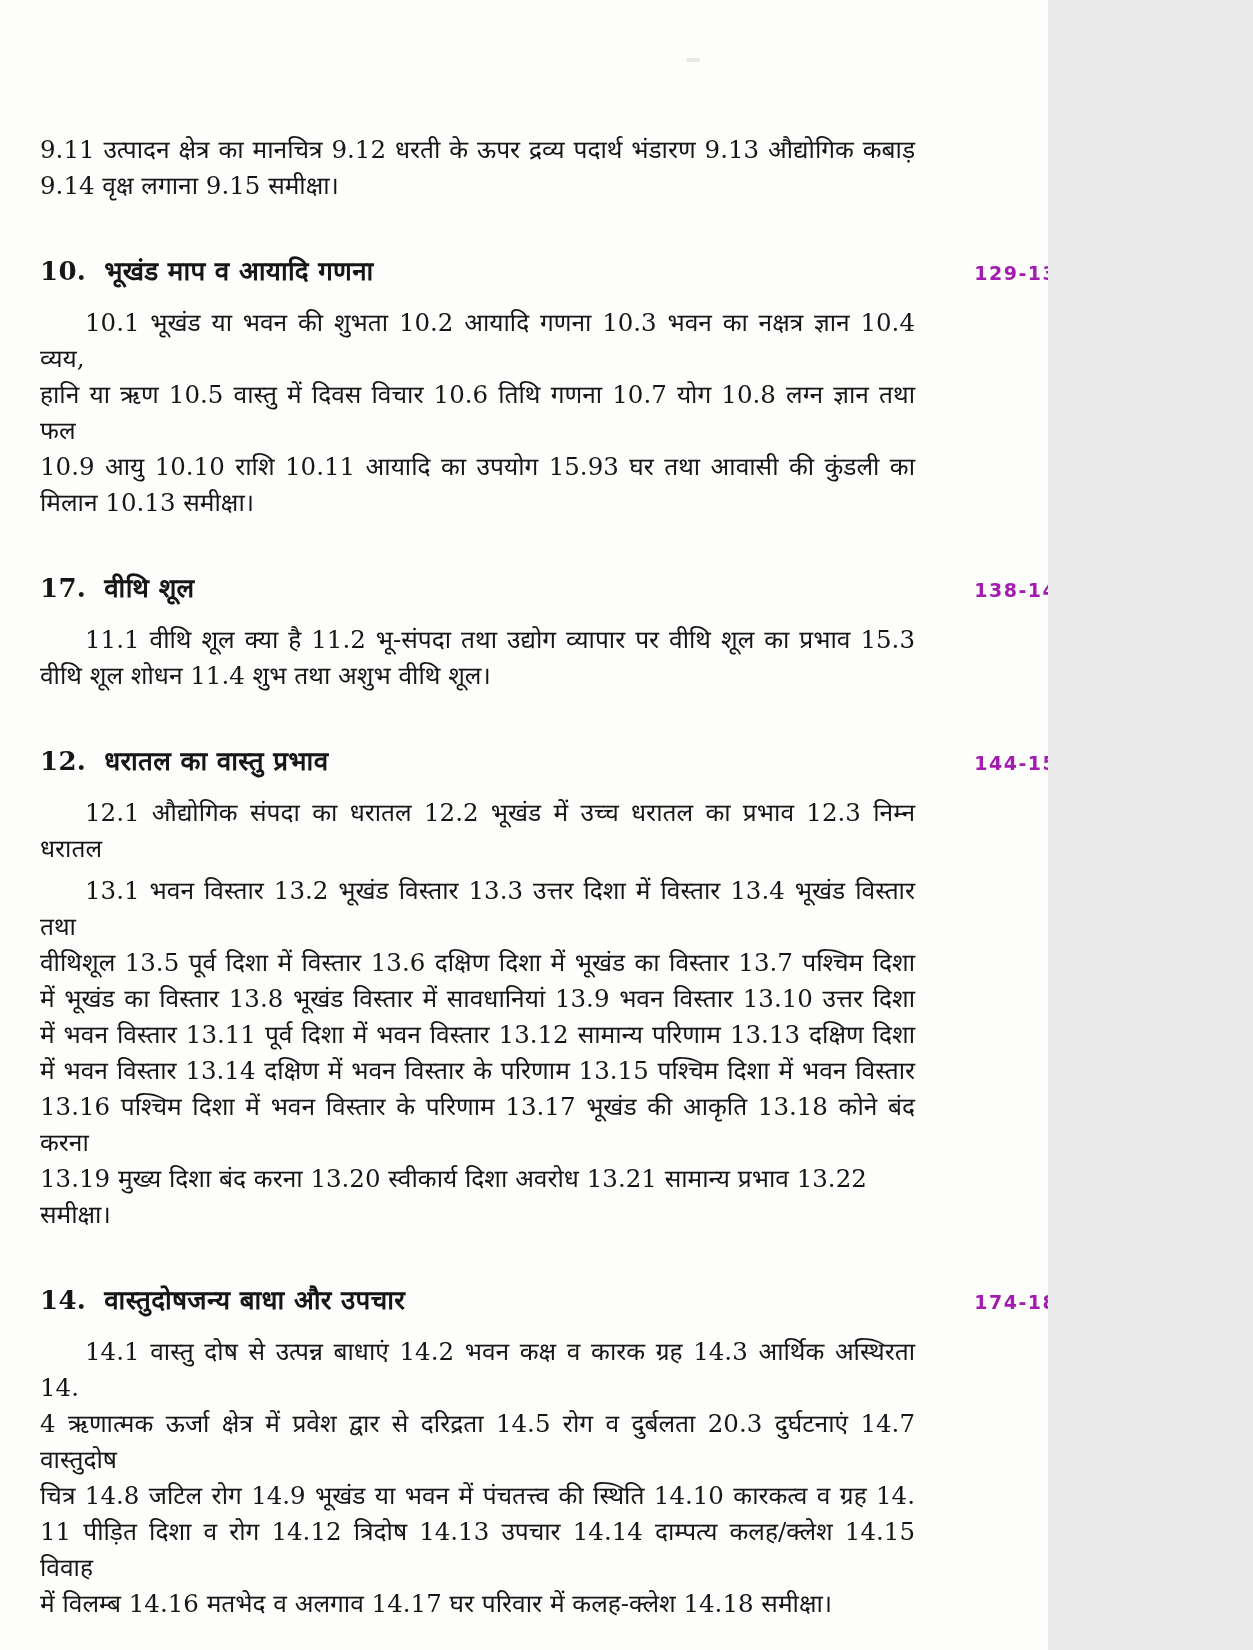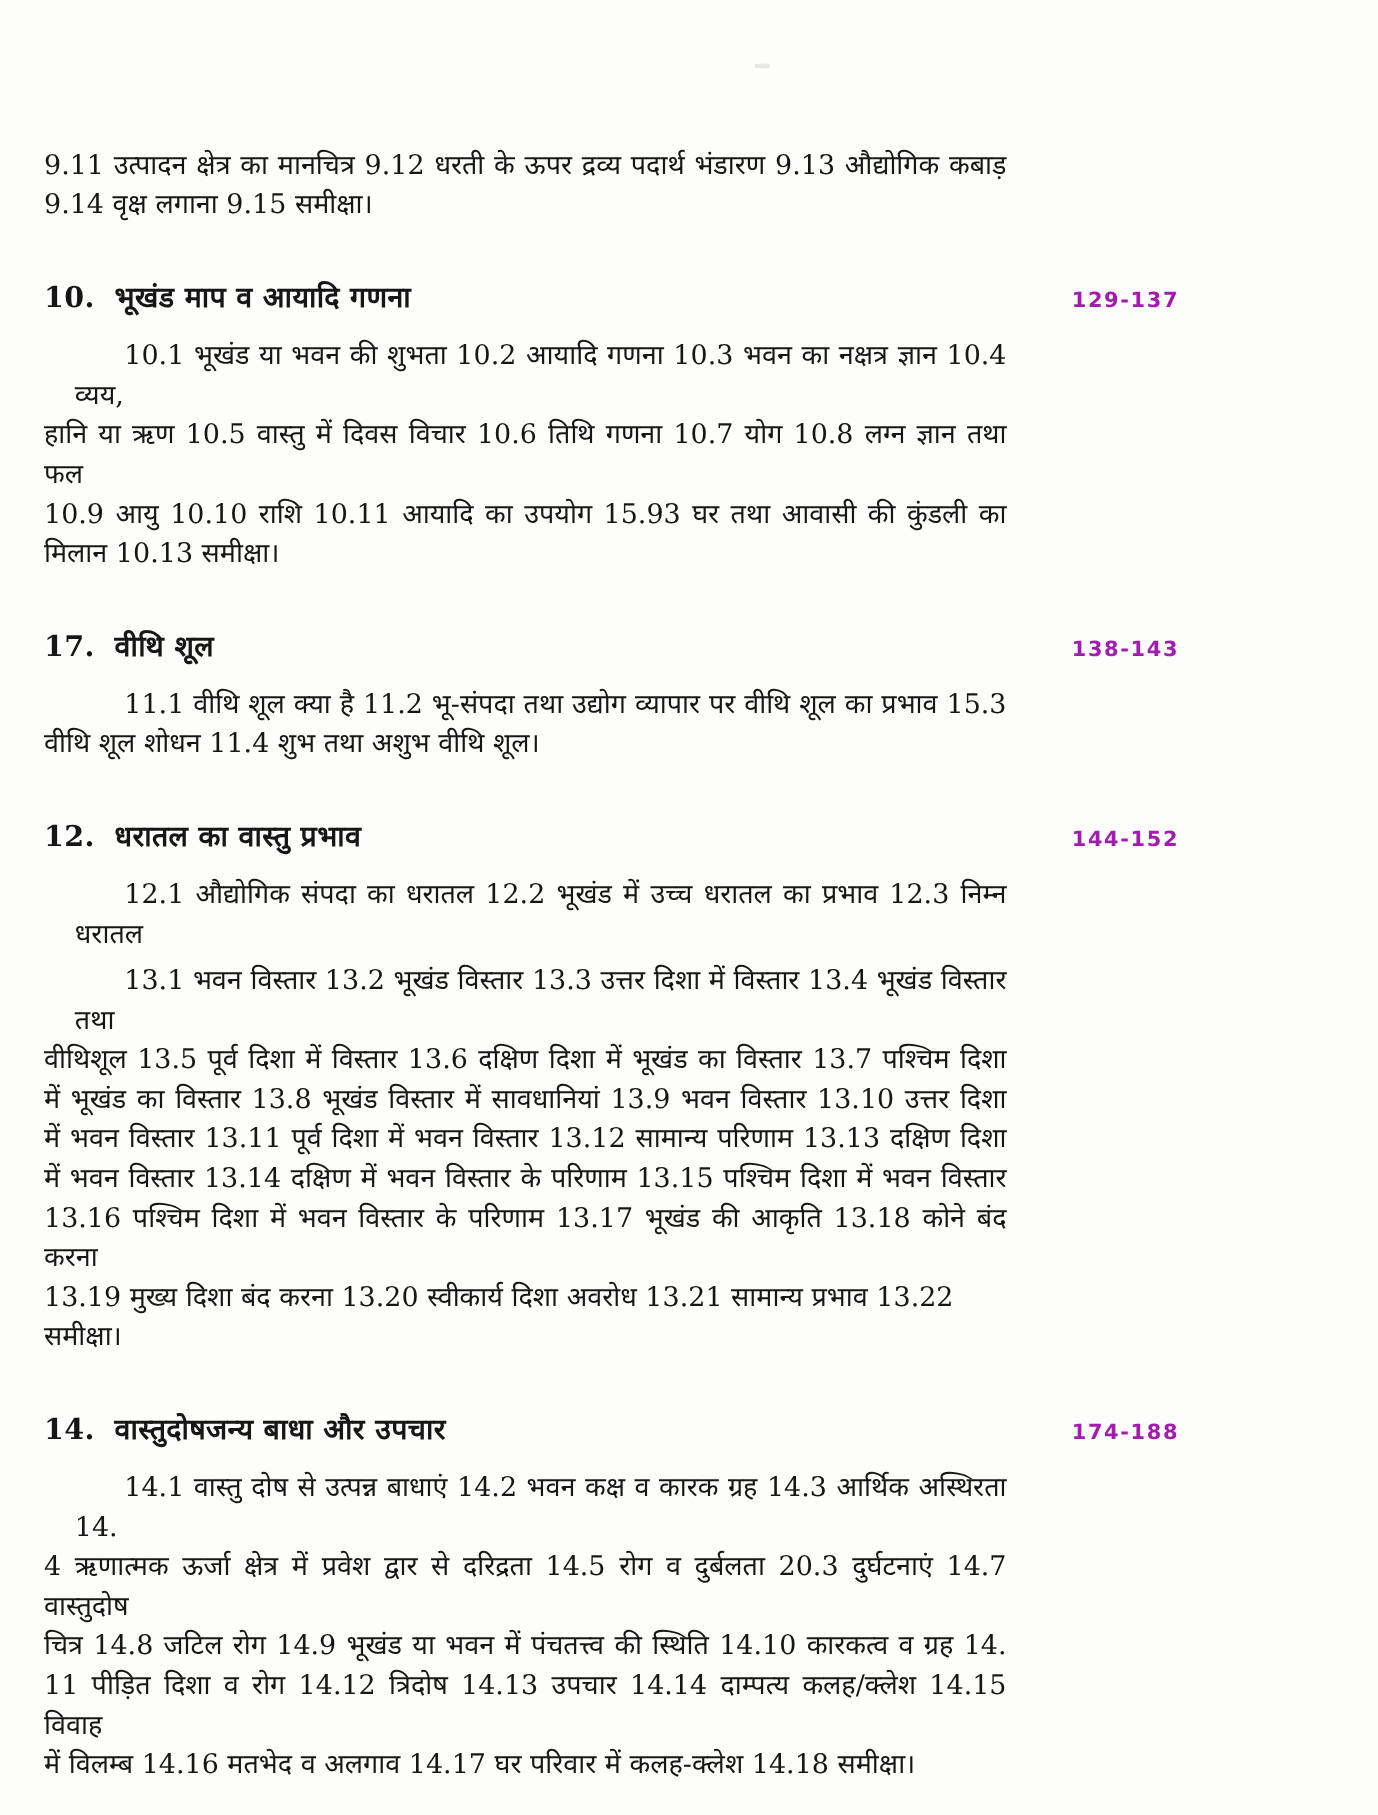--- a/index.html
+++ b/index.html
@@ -1,33 +1,33 @@
 <!DOCTYPE html>
 <html><head>
 <meta charset="utf-8">
 <style>
   html,body{margin:0;padding:0;background:#e9e9e9;}
   .page{
     position:relative;
-    width:1253px;height:1650px;
+    width:1048px;height:1650px;
     background:#fdfdfb;
     box-sizing:border-box;
     padding:132px 0 0 40px;
     font-family:"DejaVu Serif","DejaVu Sans",serif;
     color:#161616;
     overflow:hidden;
   }
   .cont-para{width:875px;}
   .line{
     font-size:24.5px;
     line-height:36px;
     white-space:normal;
   }
   .j{text-align:justify;text-align-last:justify;}
-  .first{text-indent:45px;margin-left:28px;}
+  .first{text-indent:45px;}
   .sec-head{
     width:1032px;
     display:flex;
     justify-content:space-between;
     align-items:baseline;
     margin:27px 0 17px 0;
   }
   .sec-title{
     font-weight:bold;
     font-size:26px;

